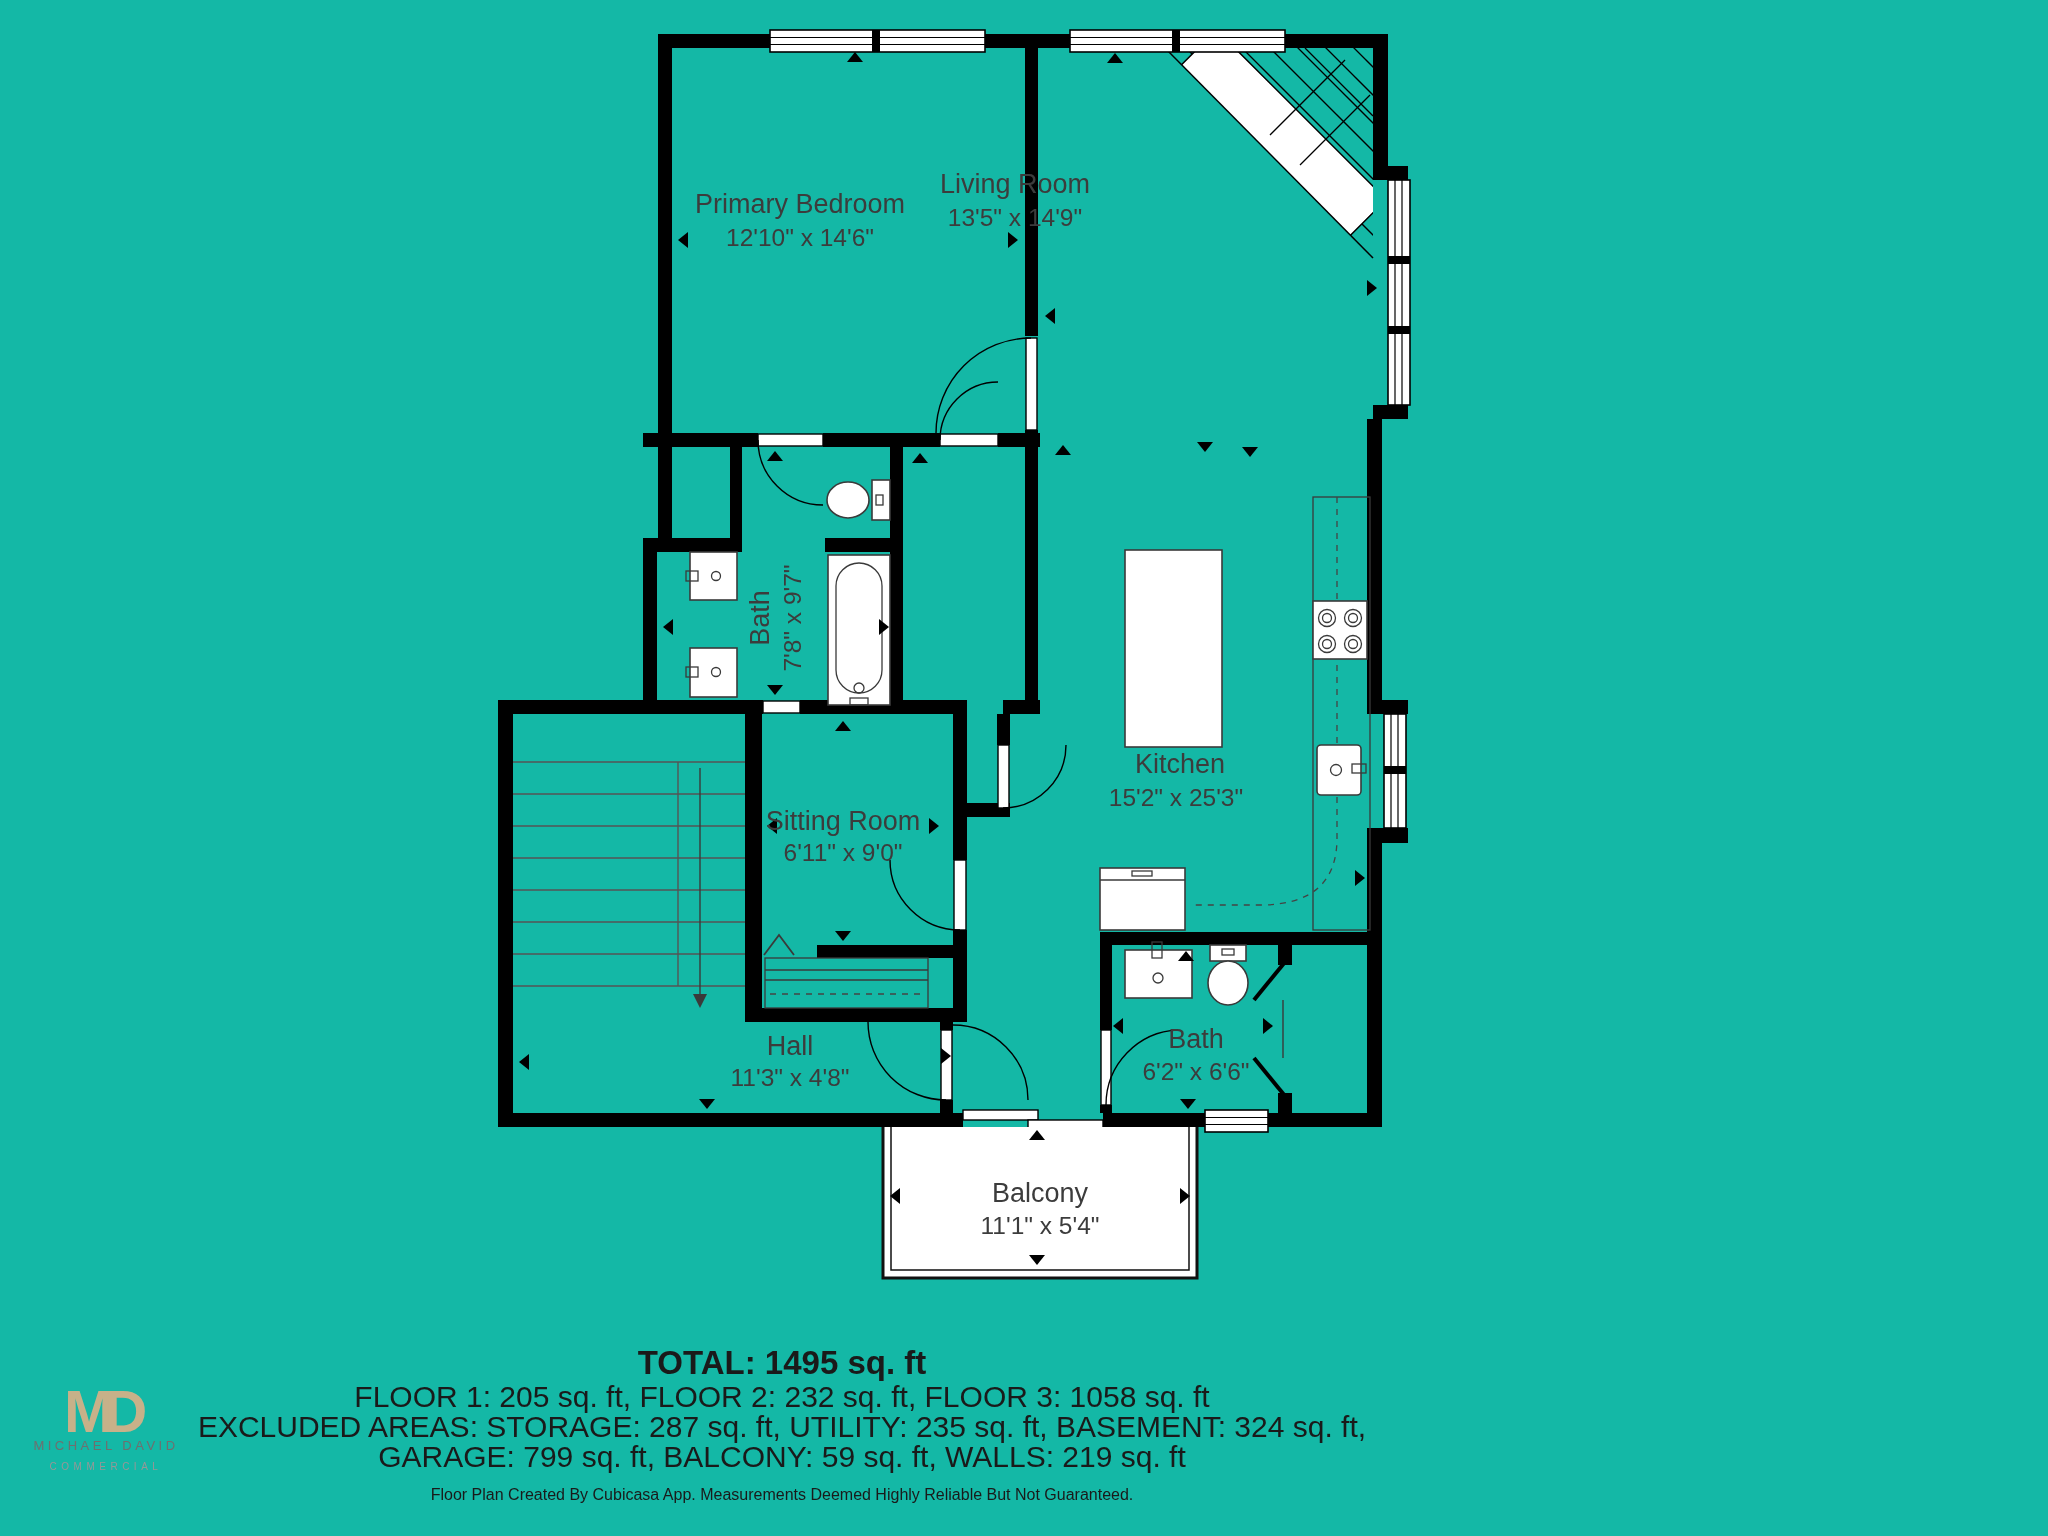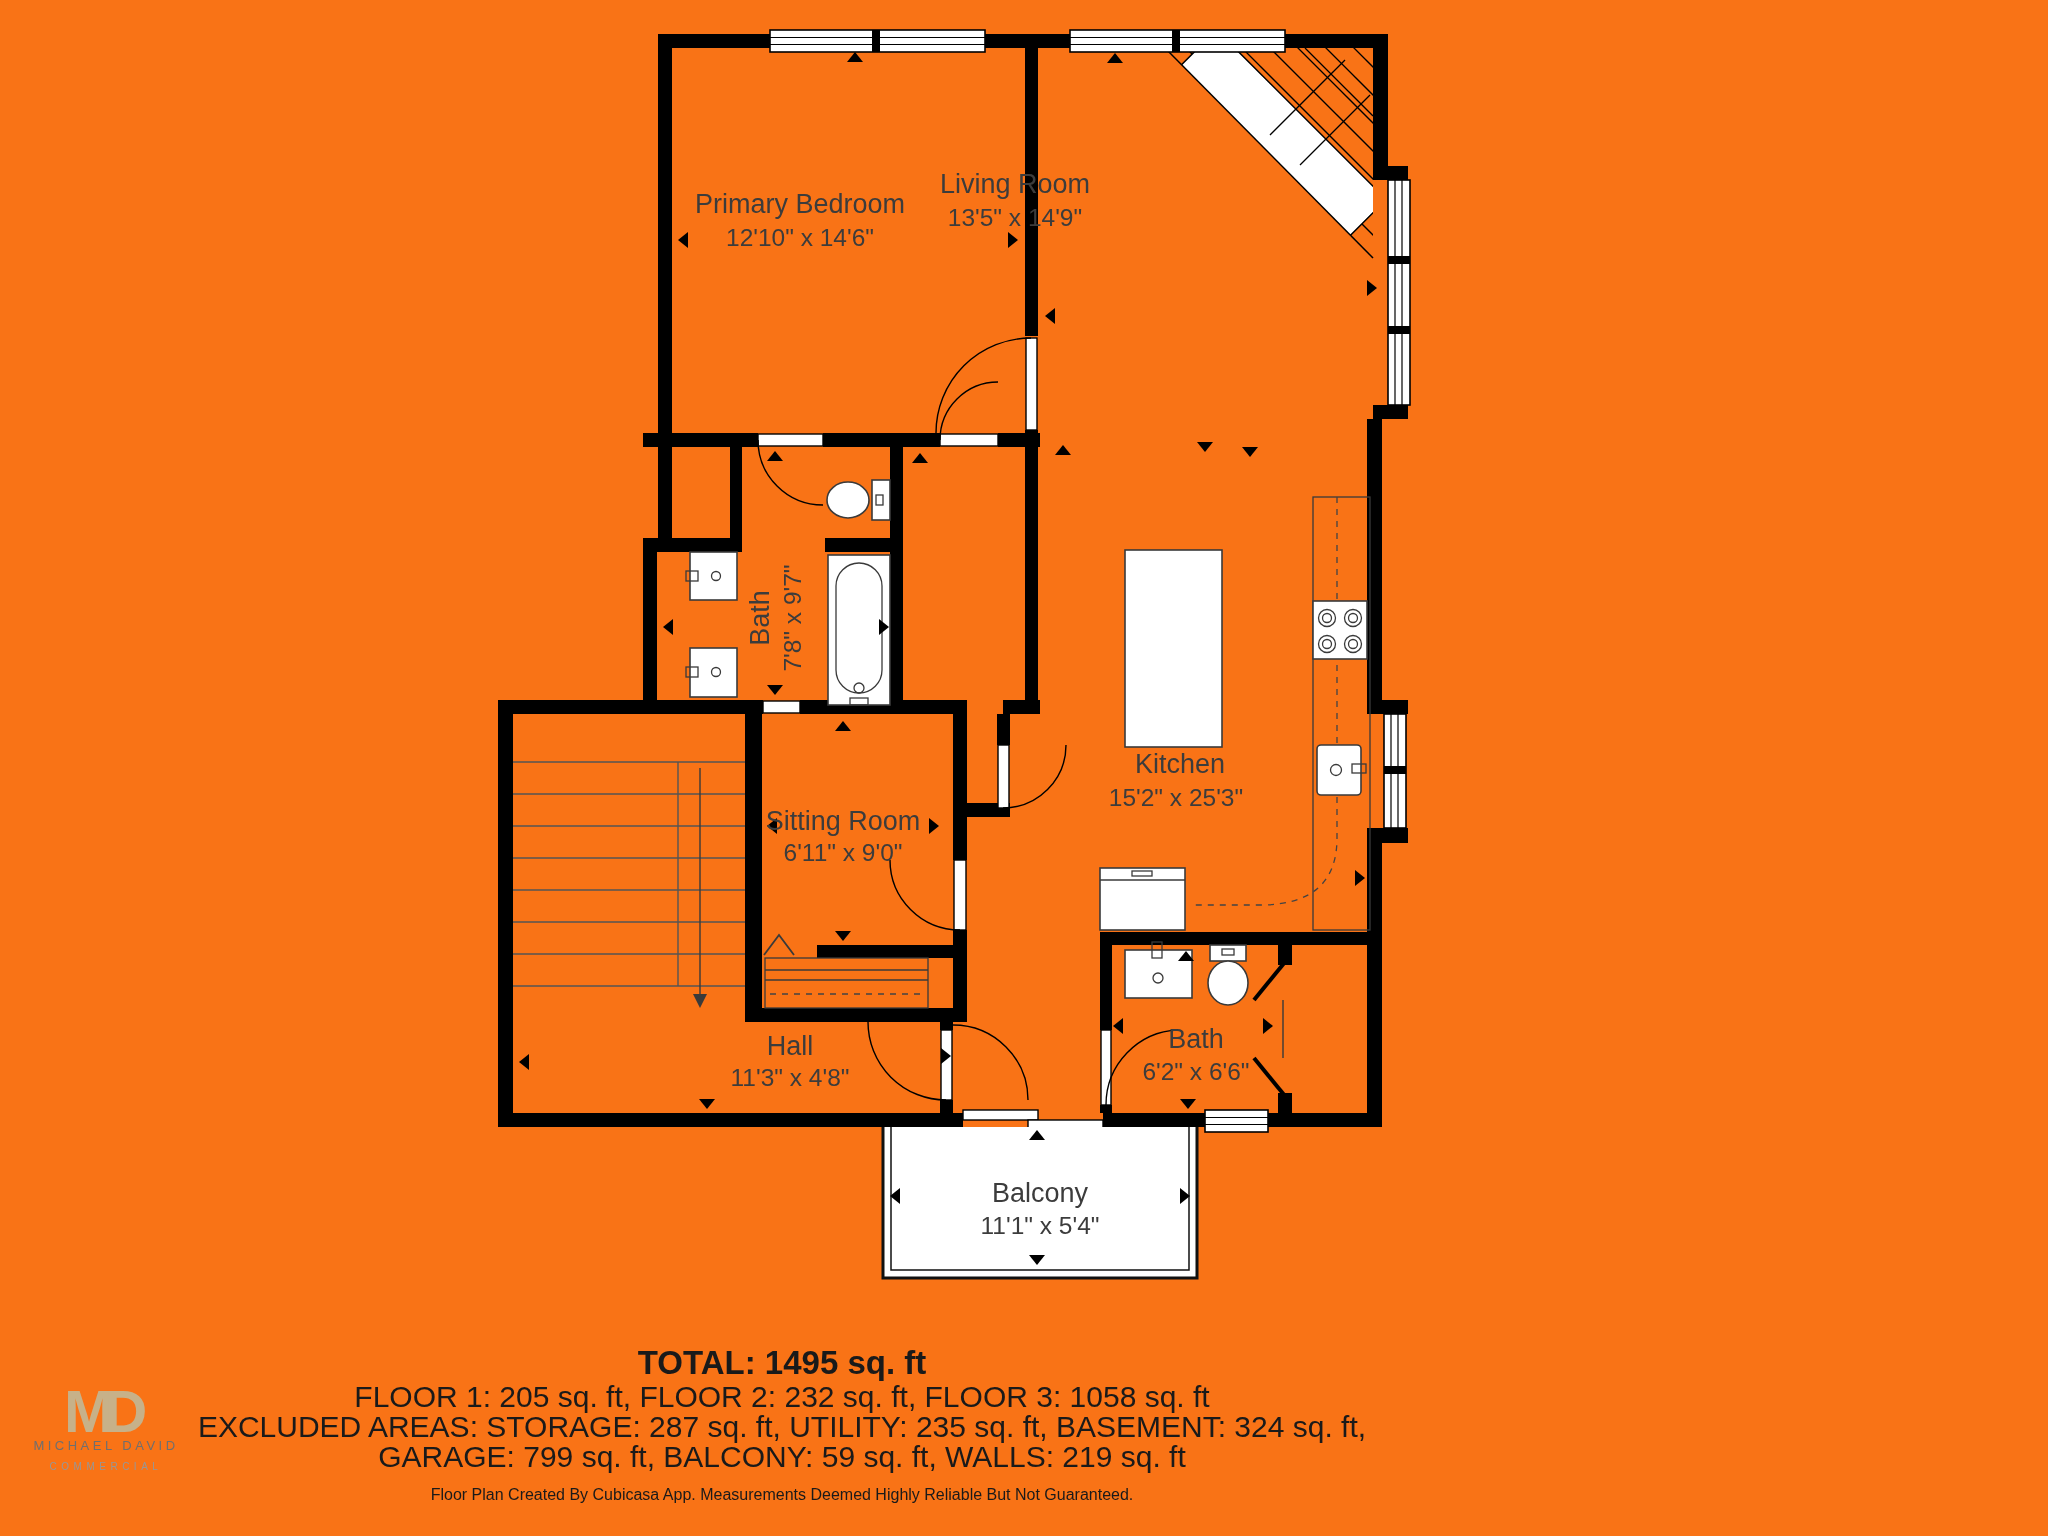--- a/index.html
+++ b/index.html
@@ -1,16 +1,16 @@
 <!DOCTYPE html>
 <html><head>
 <meta charset="utf-8">
 <style>
   html,body{margin:0;padding:0;background:#ffffff;}
-  .page{position:relative;width:2048px;height:1536px;background:#f97316;overflow:hidden;}
+  .page{position:relative;width:2048px;height:1536px;background:#14b8a6;overflow:hidden;}
   svg text{font-family:"Liberation Sans","DejaVu Sans",sans-serif;fill:#3c3c3c;}
   .rn{font-size:27px;}
   .rd{font-size:24.5px;}
   .ft1{font-size:33px;font-weight:bold;fill:#1a1a1a;}
   .ft2{font-size:30px;fill:#1a1a1a;}
   .ft3{font-size:16px;fill:#1a1a1a;}
   .logo-md{font-size:60px;font-weight:bold;fill:#c7b189;}
   .logo-name{font-size:13px;fill:#6f6f6f;letter-spacing:3.5px;}
   .logo-div{font-size:10px;fill:#979797;letter-spacing:4.5px;}
   .wall{fill:#000;}

